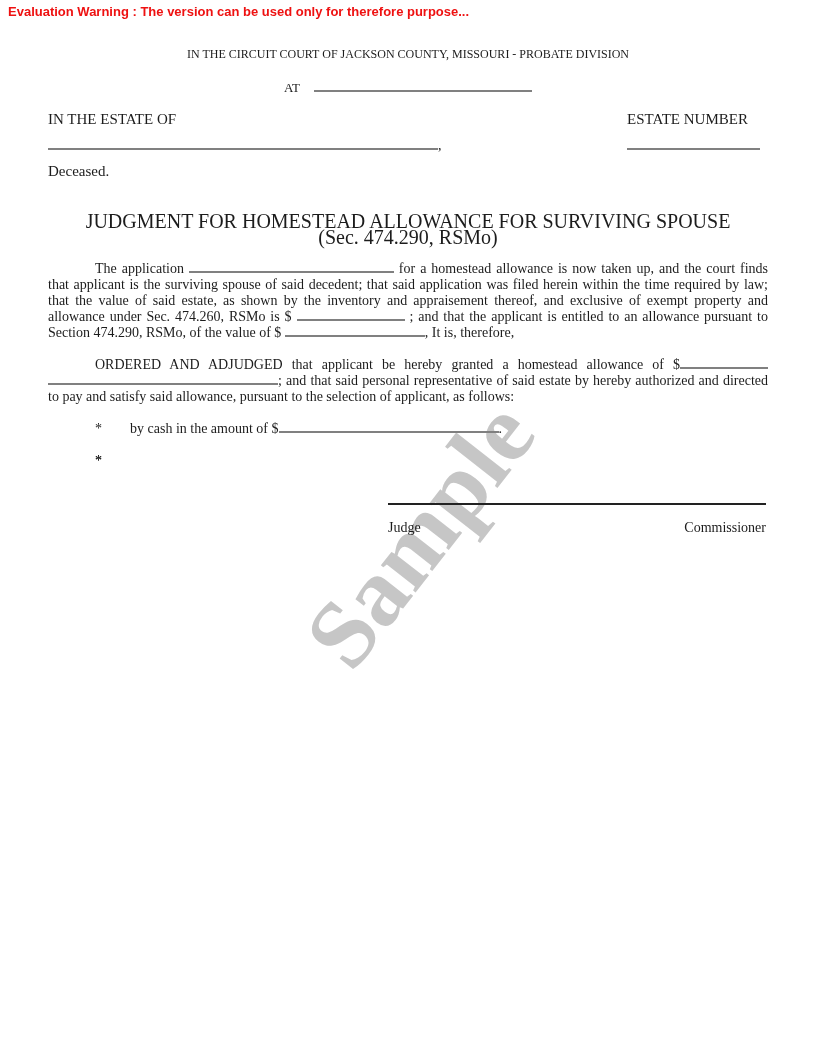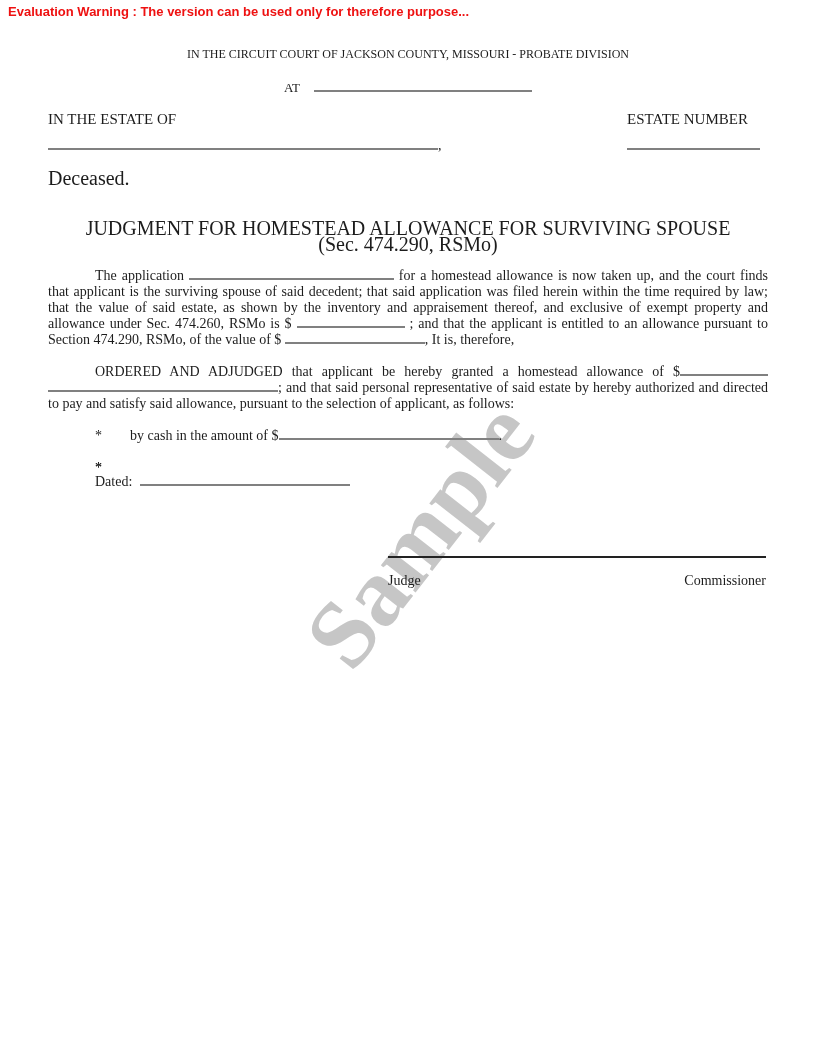--- a/index.html
+++ b/index.html
@@ -45,21 +45,21 @@
     display:inline-block;
     height:12px;
     border-bottom:2px solid var(--underline-gray);
   }
   .court-title{margin-top:46px;text-align:center;font-size:12px;line-height:17px;}
   .at-row{margin-top:16px;text-align:center;font-size:13px;line-height:17px;}
   .at-row .blank{margin-left:14px;}
   .estate-row{margin-top:15px;display:flex;justify-content:space-between;font-size:15px;line-height:17px;}
   .right-col{width:141px;}
   .row2{margin-top:9px;display:flex;justify-content:space-between;line-height:17px;}
-  .deceased{margin-top:16px;font-size:20px;line-height:17px;}
+  .deceased{margin-top:9px;font-size:15px;line-height:17px;}
   .judgment-title{margin-top:33px;text-align:center;font-size:20px;line-height:16px;}
   .para{margin-top:16px;text-align:justify;text-indent:47px;}
   .p1{margin-top:16px;}
   .bullet{position:relative;margin-top:16px;padding-left:82px;text-align:justify;}
   .bullet .marker{position:absolute;left:47px;top:0;}
   .dated-row{margin-top:30px;padding-left:47px;}
   .dated-row .blank{margin-left:8px;}
   .signature{
     margin-top:66px;margin-left:340px;width:378px;
     border-top:2px solid var(--signature-line);
@@ -111,23 +111,20 @@
     </div>
 
     <div class="bullet">
       <span class="marker">*</span>
     </div>
 
     <div class="bullet">
       <span class="marker">*</span>
     </div>
 
-    <div class="dated-row">
-      <span>Dated:</span><span class="blank" style="width:210px"></span>
-    </div>
 
     <div class="signature">
       <span>Judge</span>
       <span>Commissioner</span>
     </div>
 
   </div>
 </div>
 
 </body></html>

